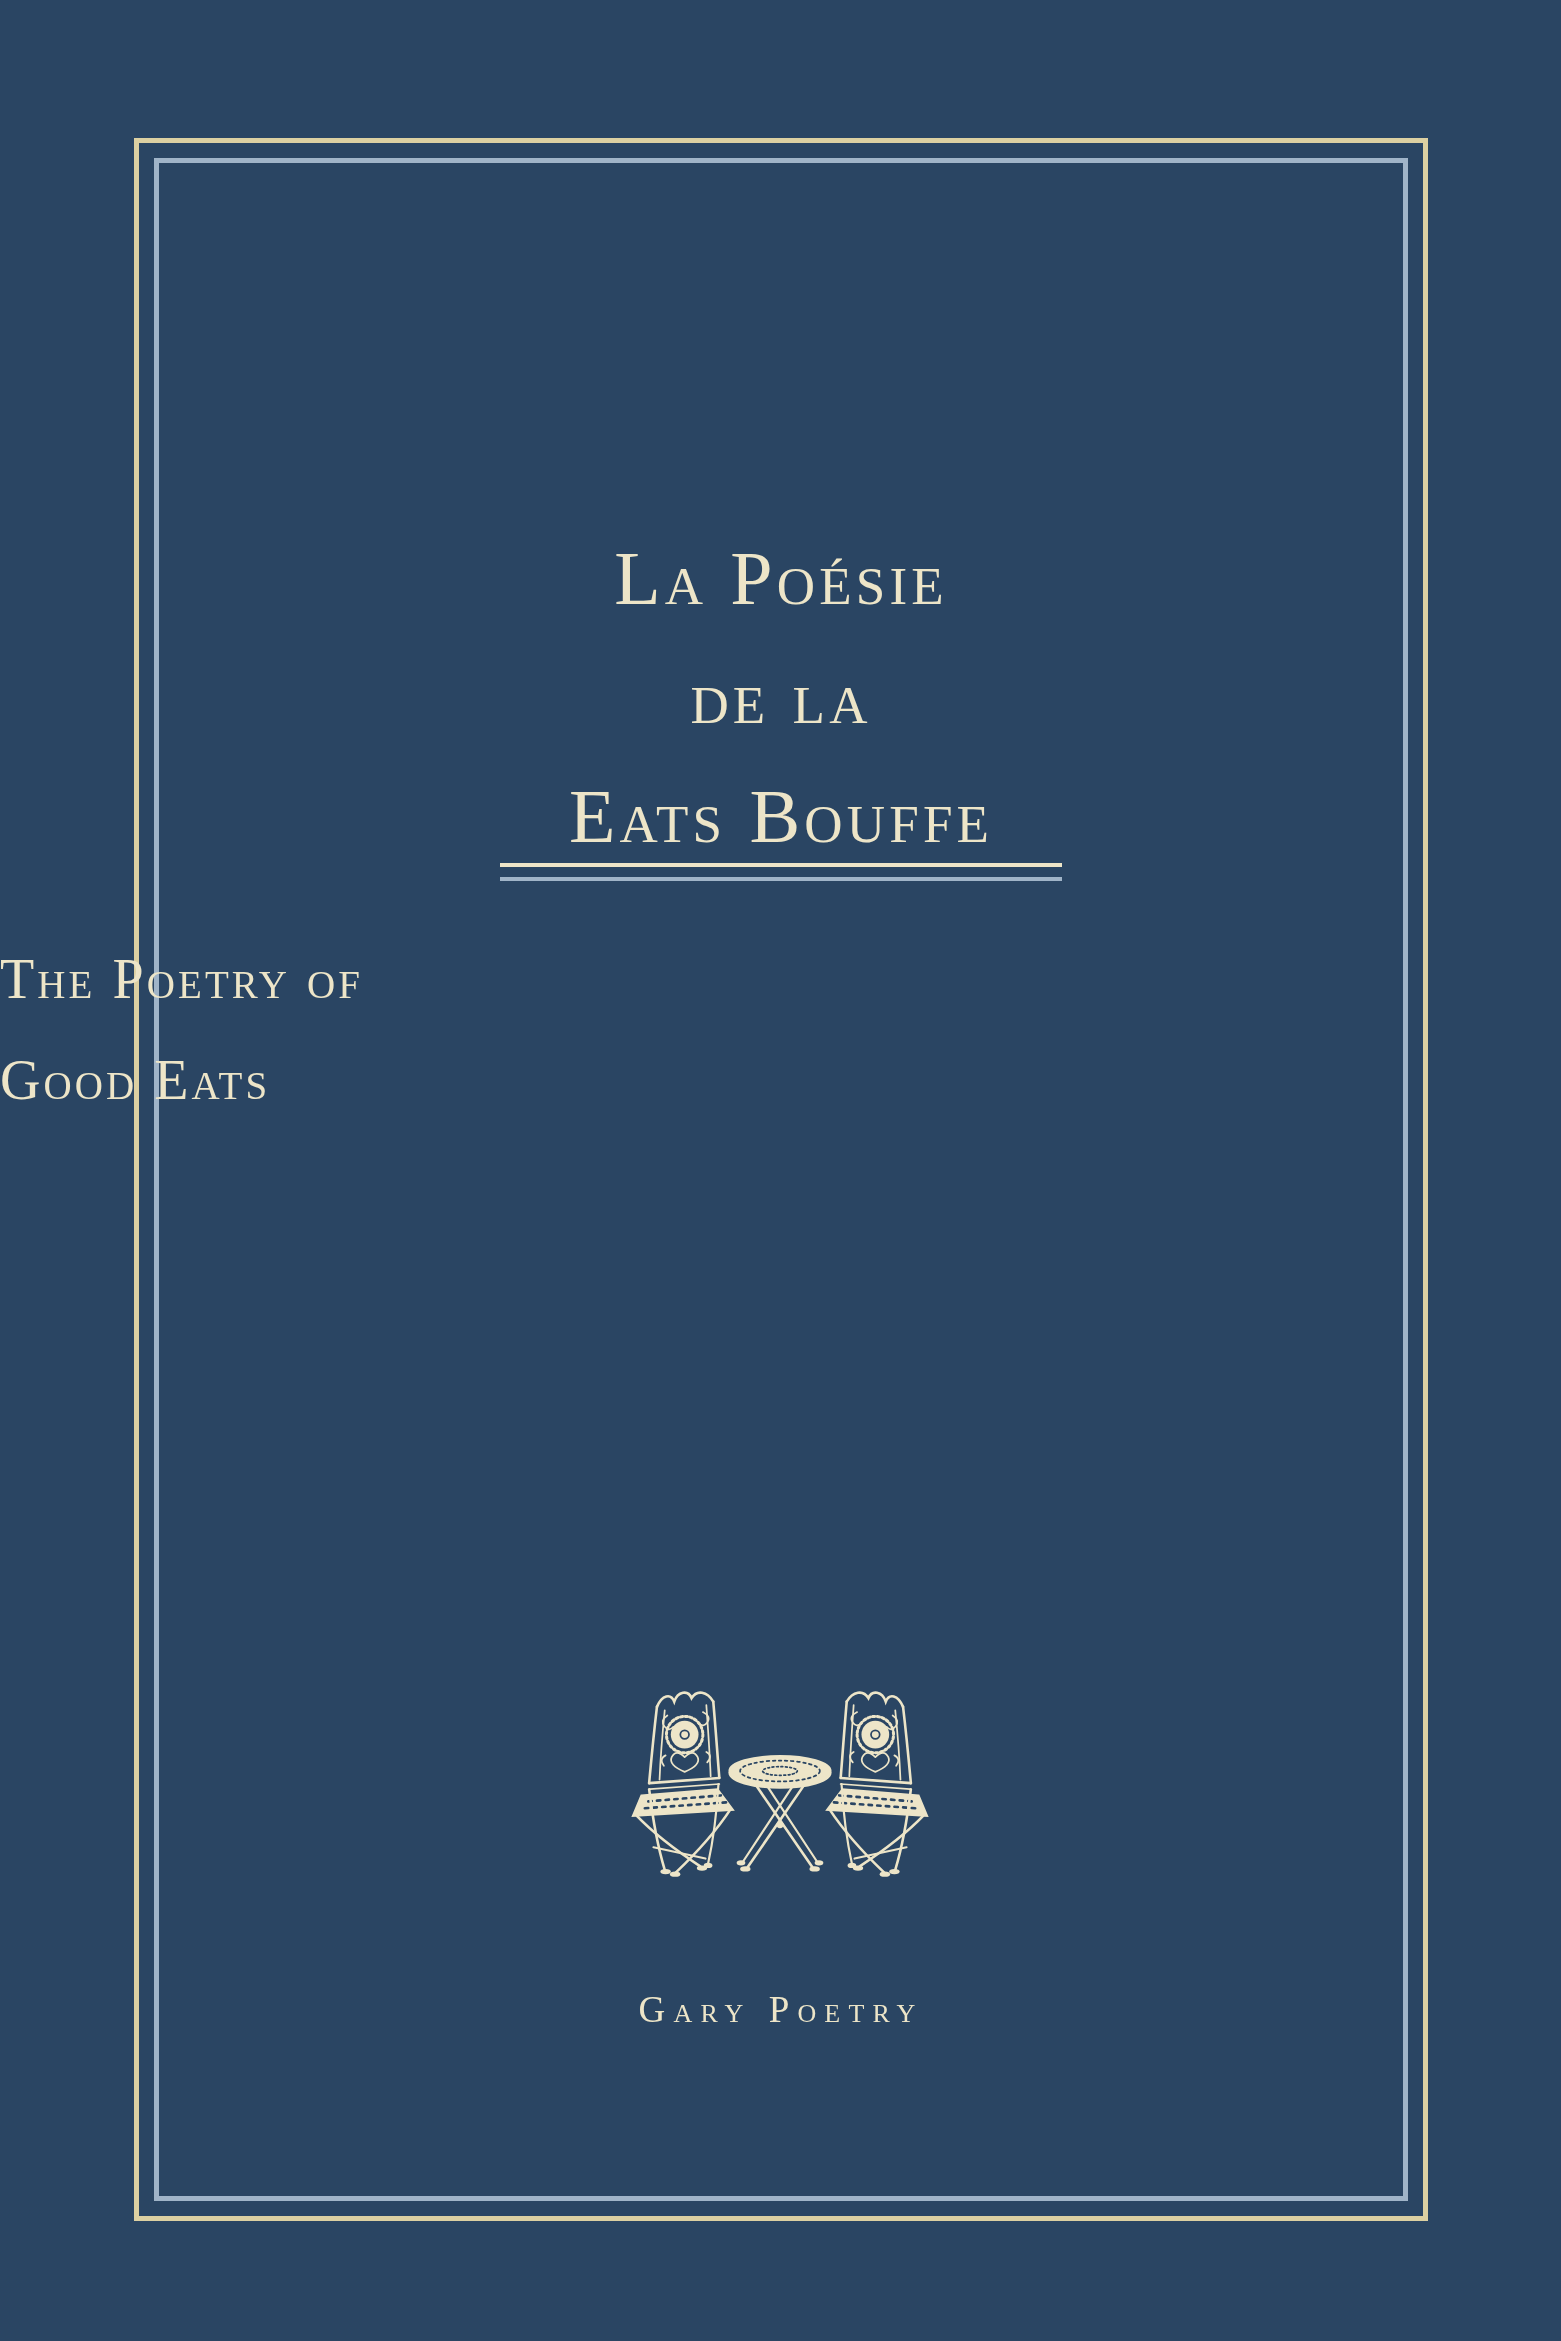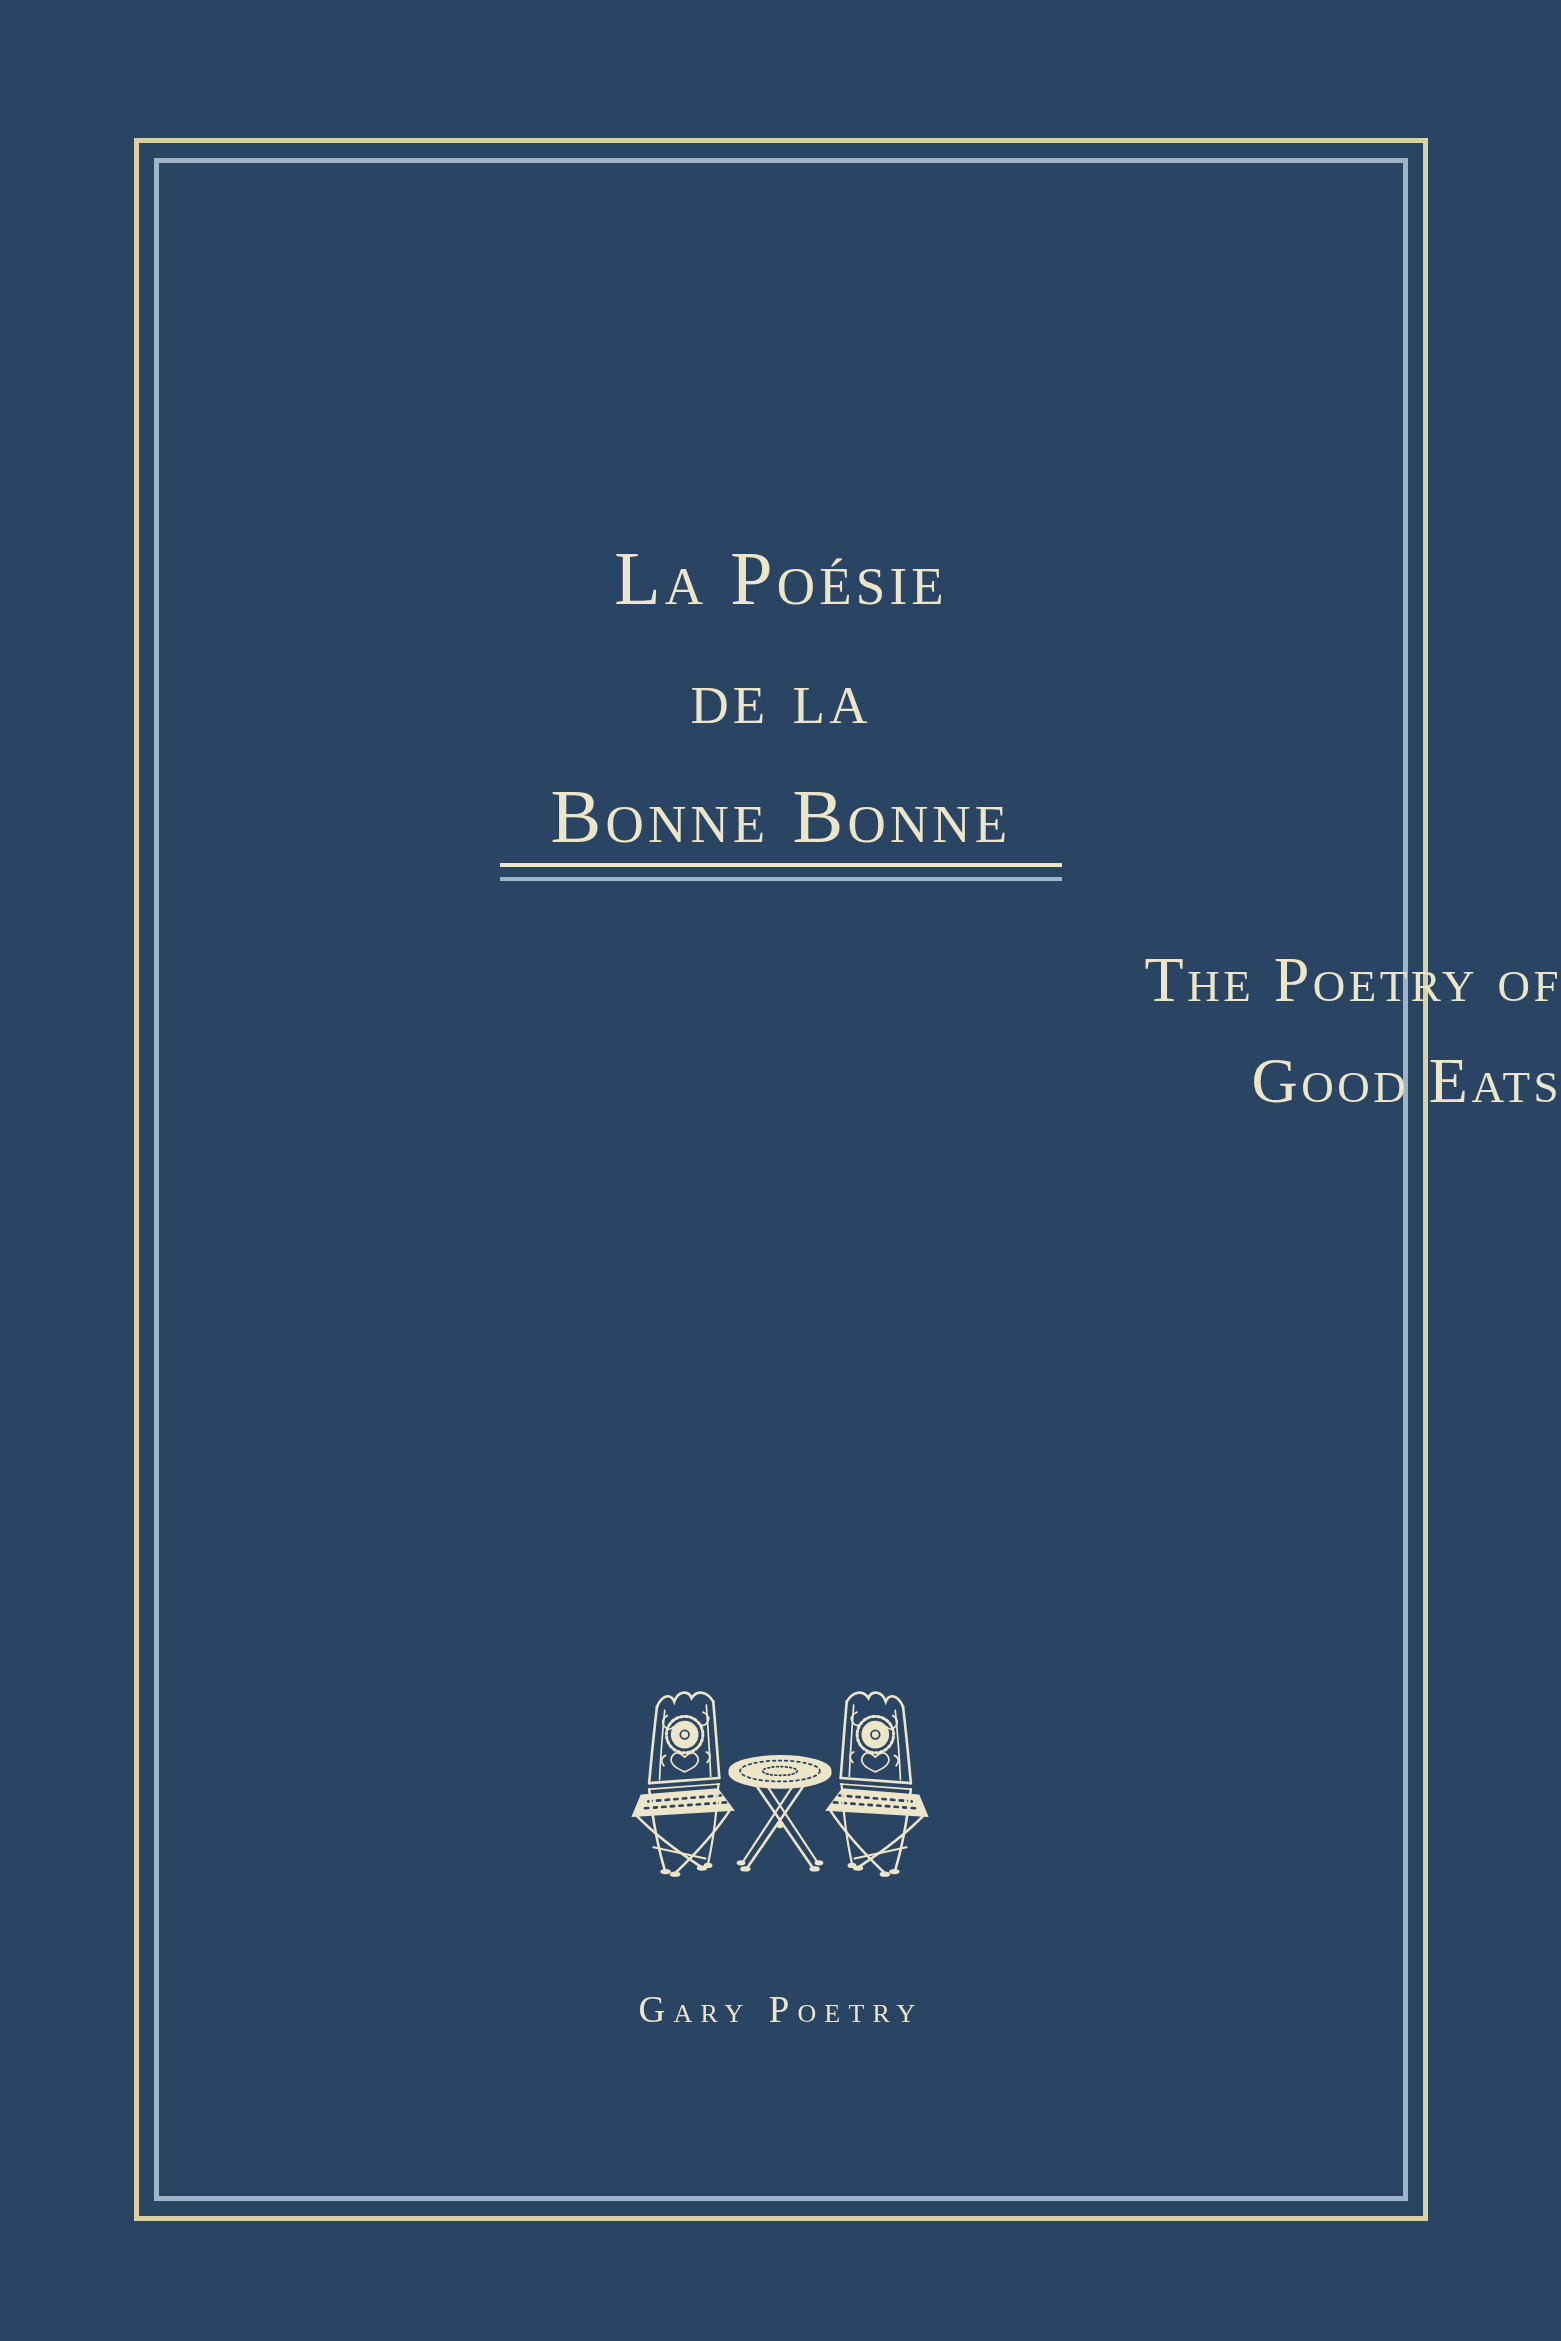--- a/index.html
+++ b/index.html
@@ -49,22 +49,22 @@
   .divider .rule-cream{
     height:3.5px;background:var(--cream-text);
   }
   .divider .rule-steel{
     height:4.3px;background:var(--frame-steel-blue);
     margin-top:10.4px;
   }
   .title-en{
     position:absolute;
     left:0;right:0;top:913px;
-    text-align:right;
-    font-size:64px;
+    text-align:left;
+    font-size:56px;
     line-height:101px;
     font-variant:small-caps;
     letter-spacing:0.055em;
     color:var(--cream-text);
   }
   .illustration{
     position:absolute;
     left:624px;top:1670px;
     width:312px;height:196px;
     color:var(--cream-text);
@@ -85,21 +85,21 @@
 <body>
 
 <div class="cover">
 
   <div class="frame-outer"></div>
   <div class="frame-inner"></div>
 
   <div class="title-fr">
     <div>La Poésie</div>
     <div>de la</div>
-    <div>Bonne Bonne</div>
+    <div>Eats Bouffe</div>
   </div>
 
   <div class="divider">
     <div class="rule-cream"></div>
     <div class="rule-steel"></div>
   </div>
 
   <div class="title-en">
     <div>The Poetry of</div>
     <div>Good Eats</div>

